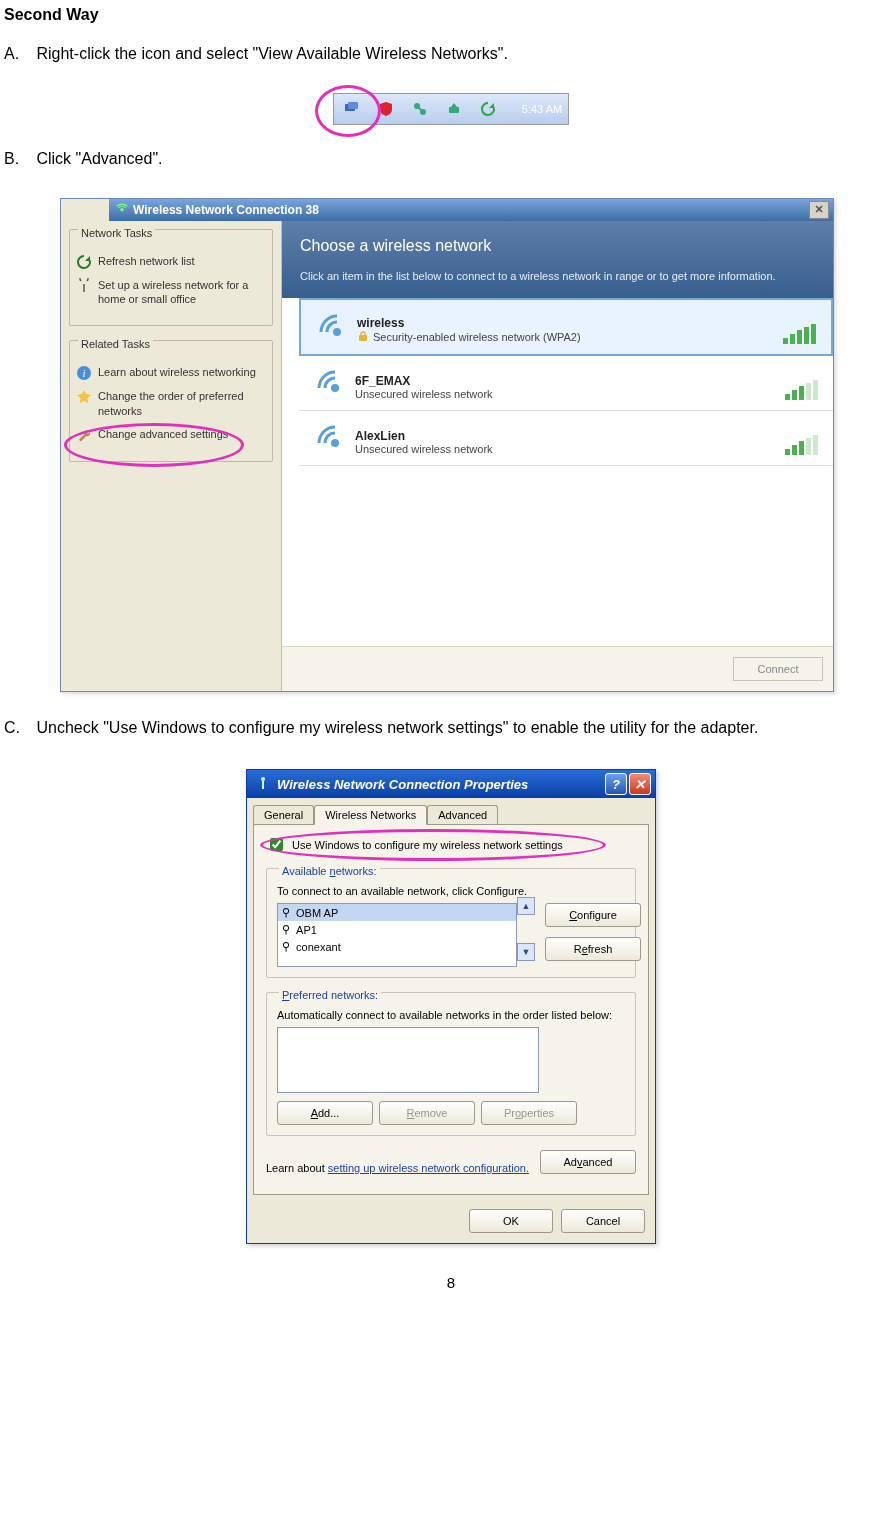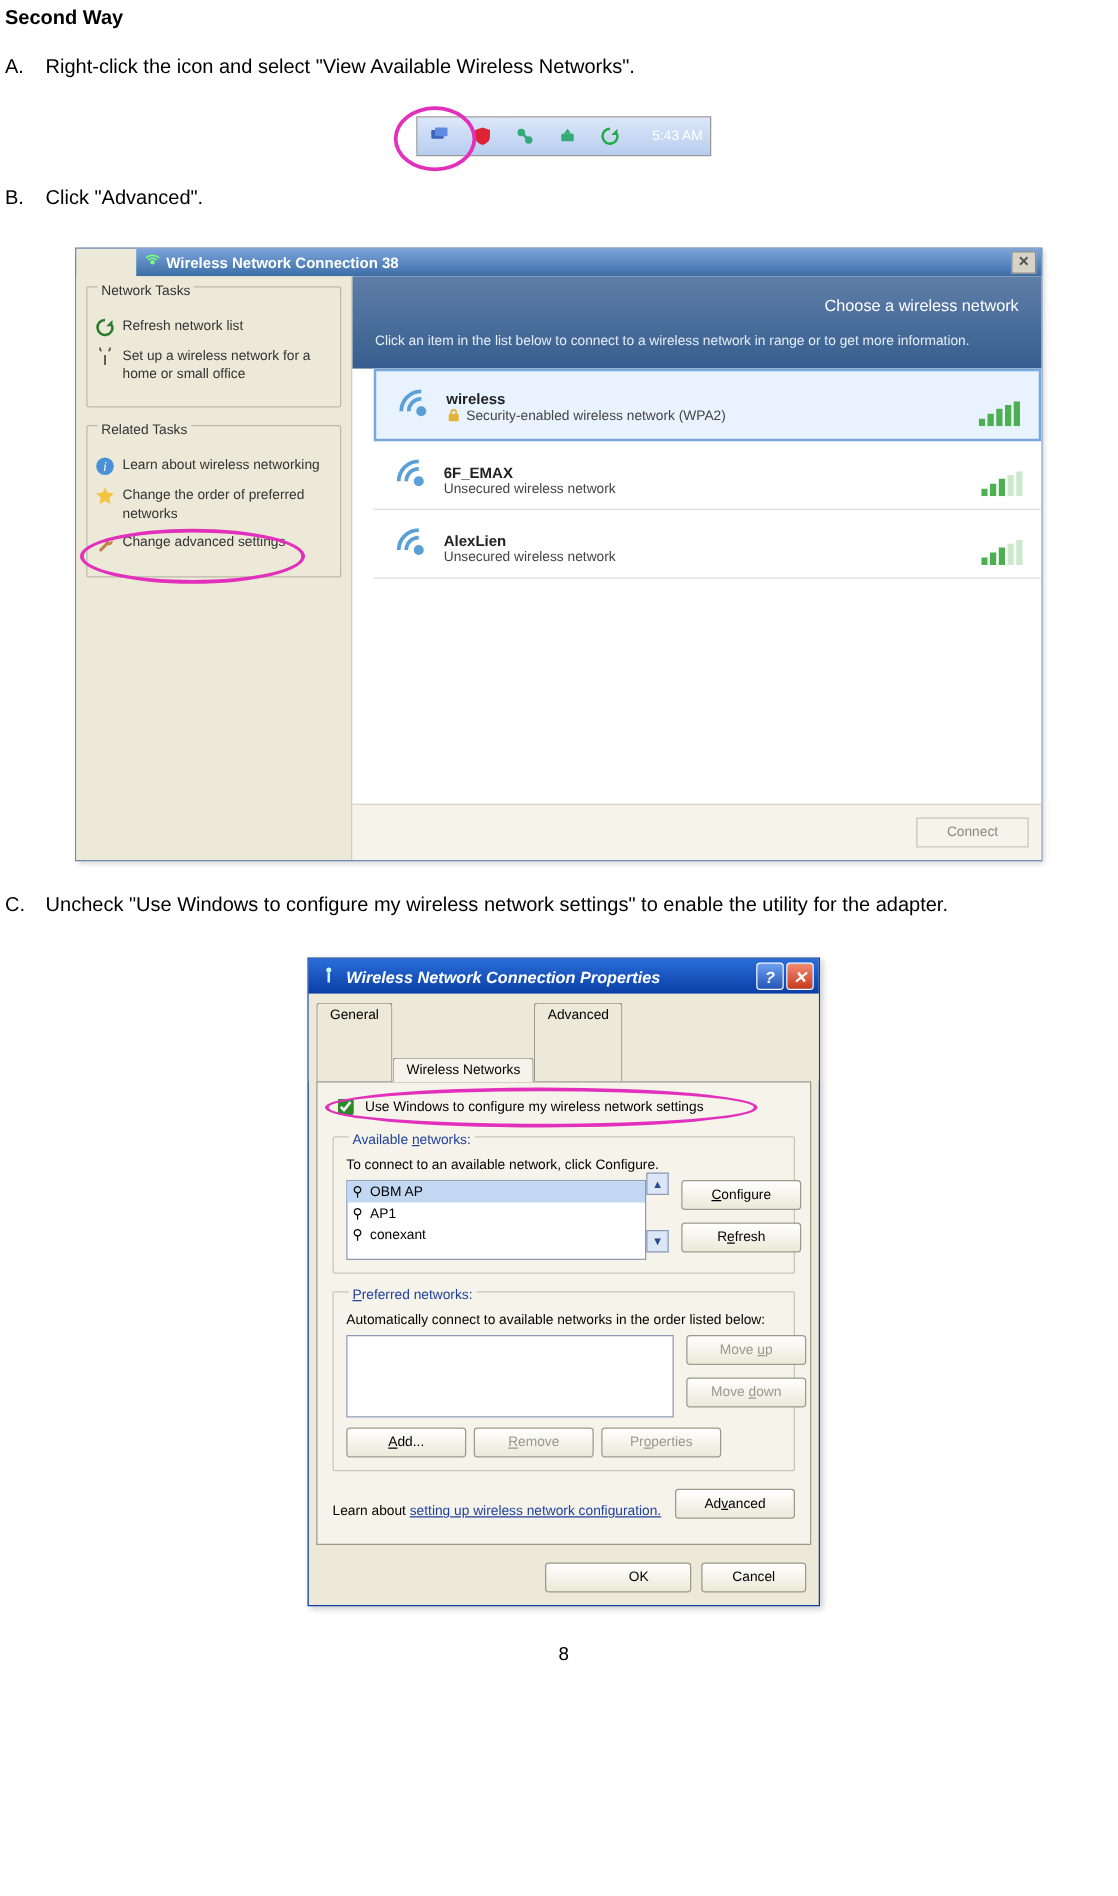--- a/index.html
+++ b/index.html
@@ -62,21 +62,21 @@
   .task-highlight { position: relative; }
   
   .mainpane {
     flex: 1; background: #fff; display: flex; flex-direction: column;
     border-left: 1px solid #c3bfae;
   }
   .bluehdr {
     background: linear-gradient(#5f7ea8,#365e8e);
     color: #fff; padding: 16px 18px 14px;
   }
-  .bluehdr h2 { margin: 0 0 14px 0; font-size: 13px; font-weight: normal; text-align: right; }
+  .bluehdr h2 { margin: 0 0 14px 0; font-size: 16px; font-weight: normal; }
   .bluehdr p { margin: 0; font-size: 11px; line-height: 1.4; color: #e5edf8; }
   .netlist { flex: 1; background: #fff; border: 0; }
   .netitem {
     display: flex; align-items: flex-end; padding: 10px 12px;
     border-bottom: 1px solid #ddd;
     margin-left: 17px;
   }
   .netitem.selected { background: #e9f2ff; border: 2px solid #7aa7d9; }
   .sig-ico { width: 34px; height: 34px; margin-right: 10px; display:flex;align-items:center;justify-content:center; }
   .net-mid { flex: 1; }
@@ -106,21 +106,21 @@
     font-size: 13px; font-weight: bold; margin-left: 2px;
   }
   .hbtn { background: linear-gradient(#6ea0f0,#2455b6); color:#fff; }
   .cbtn { background: linear-gradient(#f28b74,#c83a1c); color:#fff; }
   .tabs { display: flex; padding: 6px 6px 0; gap: 0; background:#ece9d8; }
   .tab {
     font-size: 11px; padding: 3px 10px; border: 1px solid #9c9a8c;
     border-bottom: none; background: #ece9d8; border-top-left-radius:3px; border-top-right-radius:3px;
     position: relative; top: 1px;
   }
-  .tab.active { background: #f6f4ea; border-bottom: 1px solid #f6f4ea; z-index: 2; margin-top: 44px; }
+  .tab.active { background: #f6f4ea; border-bottom: 1px solid #f6f4ea; z-index: 2; }
   .tabpanel {
     margin: 0 6px 6px; border: 1px solid #9c9a8c; background: #f6f4ea;
     padding: 10px 12px 20px; position: relative;
   }
   .chkrow { display: flex; align-items: center; gap: 6px; font-size: 11px; position: relative; margin-bottom: 14px; }
   .chkrow input { accent-color: #2a8a2a; }
   .chkrow .oval {
     position: absolute; left: -6px; top: -6px; width: 340px; height: 26px;
     border: 3px solid #e22fbc; border-radius: 50% / 50%;
     pointer-events: none;
@@ -410,28 +410,20 @@
       </div>
 
       <div class="grp">
         <span class="grp-legend"><u>P</u>referred networks:</span>
         <div class="grp-inner">
           <div>Automatically connect to available networks in the order listed below:</div>
           <div style="display:flex;gap:10px;">
             <div style="display:flex;flex-direction:column;">
               <div class="prefbox" style="width:260px;"></div>
             </div>
-            <div class="btncol">
-              <div class="xp-btn disabled">
-                  <span>Move <u>u</u>p</span>
-                </div>
-              <div class="xp-btn disabled">
-                  <span>Move <u>d</u>own</span>
-                </div>
-            </div>
           </div>
           <div class="btnrow">
             <div class="xp-btn">
                 <span><u>A</u>dd...</span>
               </div>
             <div class="xp-btn disabled">
                 <span><u>R</u>emove</span>
               </div>
             <div class="xp-btn disabled">
                 <span>Pr<u>o</u>perties</span>
@@ -443,19 +435,19 @@
       <div style="display:flex;align-items:flex-end;justify-content:space-between;">
         <div class="learn">
           <span>Learn about </span><a href="#">setting up wireless network configuration.</a>
         </div>
         <div class="xp-btn">
             <span>Ad<u>v</u>anced</span>
           </div>
       </div>
     </div>
     <div class="bottom-btns">
-      <div class="xp-btn" style="width:82px;padding-left:33px;">OK</div>
+      <div class="xp-btn" style="width:82px;">OK</div>
       <div class="xp-btn" style="width:82px;">Cancel</div>
     </div>
   </div>
 </div>
 
 <div class="pagenum">8</div>
 
 </body></html>

